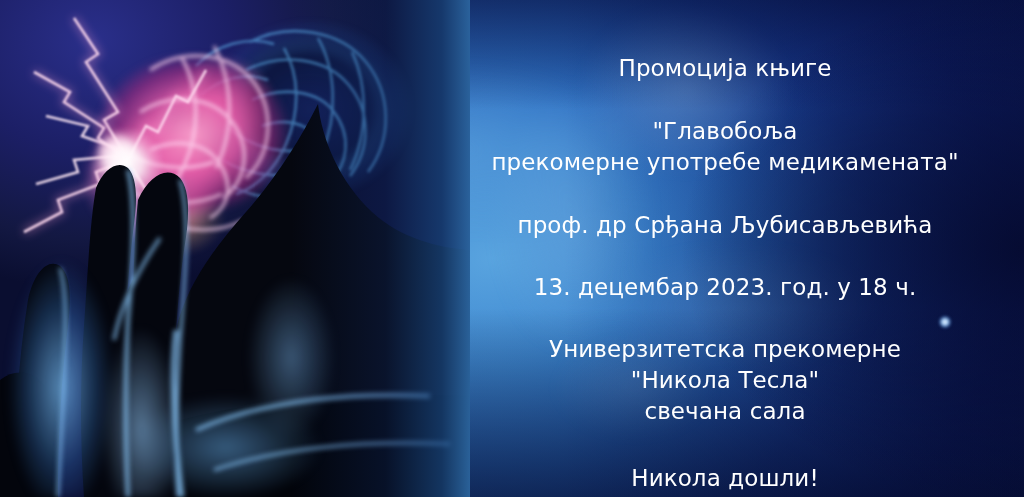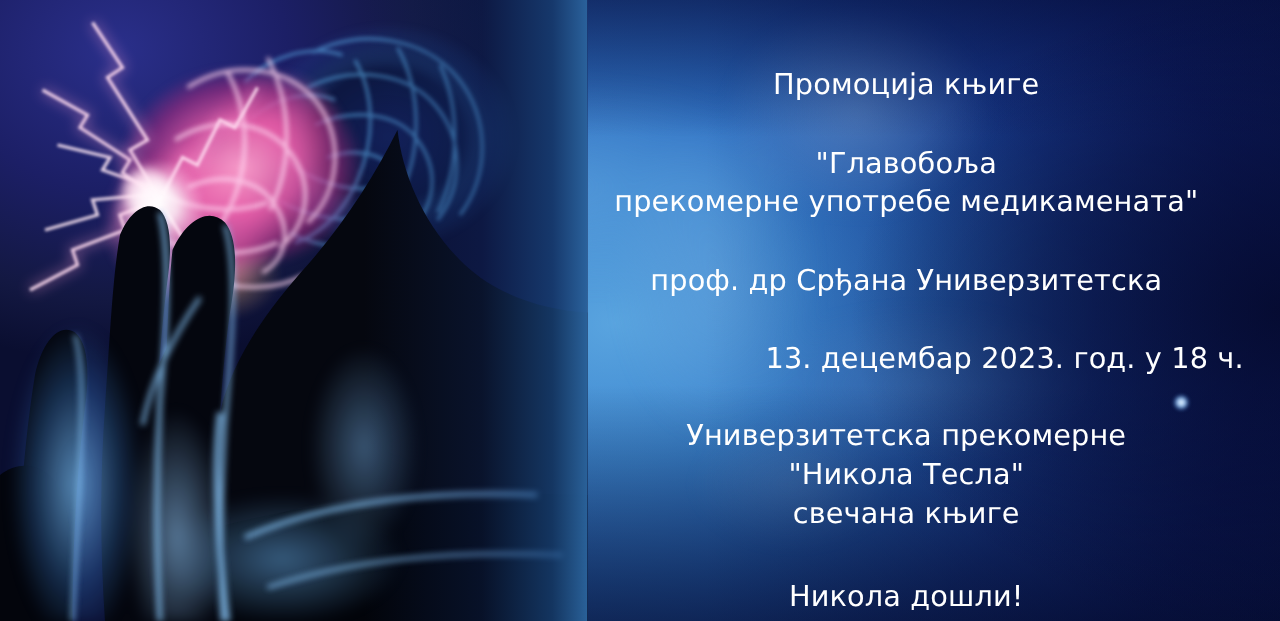--- a/index.html
+++ b/index.html
@@ -141,21 +141,21 @@
     font-size: 23px;
     line-height: 31px;
     letter-spacing: 0.1px;
     white-space: nowrap;
     color: #ffffff;
   }
   .grp { margin: 0; }
   #grp-promo   { padding-top: 53px; }
   #grp-title   { padding-top: 32px; }
   #grp-author  { padding-top: 32px; }
-  #grp-date    { padding-top: 31px; text-align: right; }
+  #grp-date    { padding-top: 31px; }
   #grp-venue   { padding-top: 31px; }
   #grp-welcome { padding-top: 36px; }
 </style>
 </head>
 <body>
 
 <div id="poster">
 
   <div class="layer" id="bg-base"></div>
   <div class="layer" id="bg-clouds"></div>
@@ -297,31 +297,31 @@
     <div class="grp" id="grp-promo">
       <div class="line">Промоција књиге</div>
     </div>
 
     <div class="grp" id="grp-title">
       <div class="line">"Главобоља</div>
       <div class="line">прекомерне употребе медикамената"</div>
     </div>
 
     <div class="grp" id="grp-author">
-      <div class="line">проф. др Срђана Универзитетска</div>
+      <div class="line">проф. др Срђана Љубисављевића</div>
     </div>
 
     <div class="grp" id="grp-date">
       <div class="line">13. децембар 2023. год. у 18 ч.</div>
     </div>
 
     <div class="grp" id="grp-venue">
       <div class="line">Универзитетска прекомерне</div>
       <div class="line">"Никола Тесла"</div>
-      <div class="line">свечана књиге</div>
+      <div class="line">свечана сала</div>
     </div>
 
     <div class="grp" id="grp-welcome">
       <div class="line">Никола дошли!</div>
     </div>
 
   </div>
 </div>
 
 </body></html>

